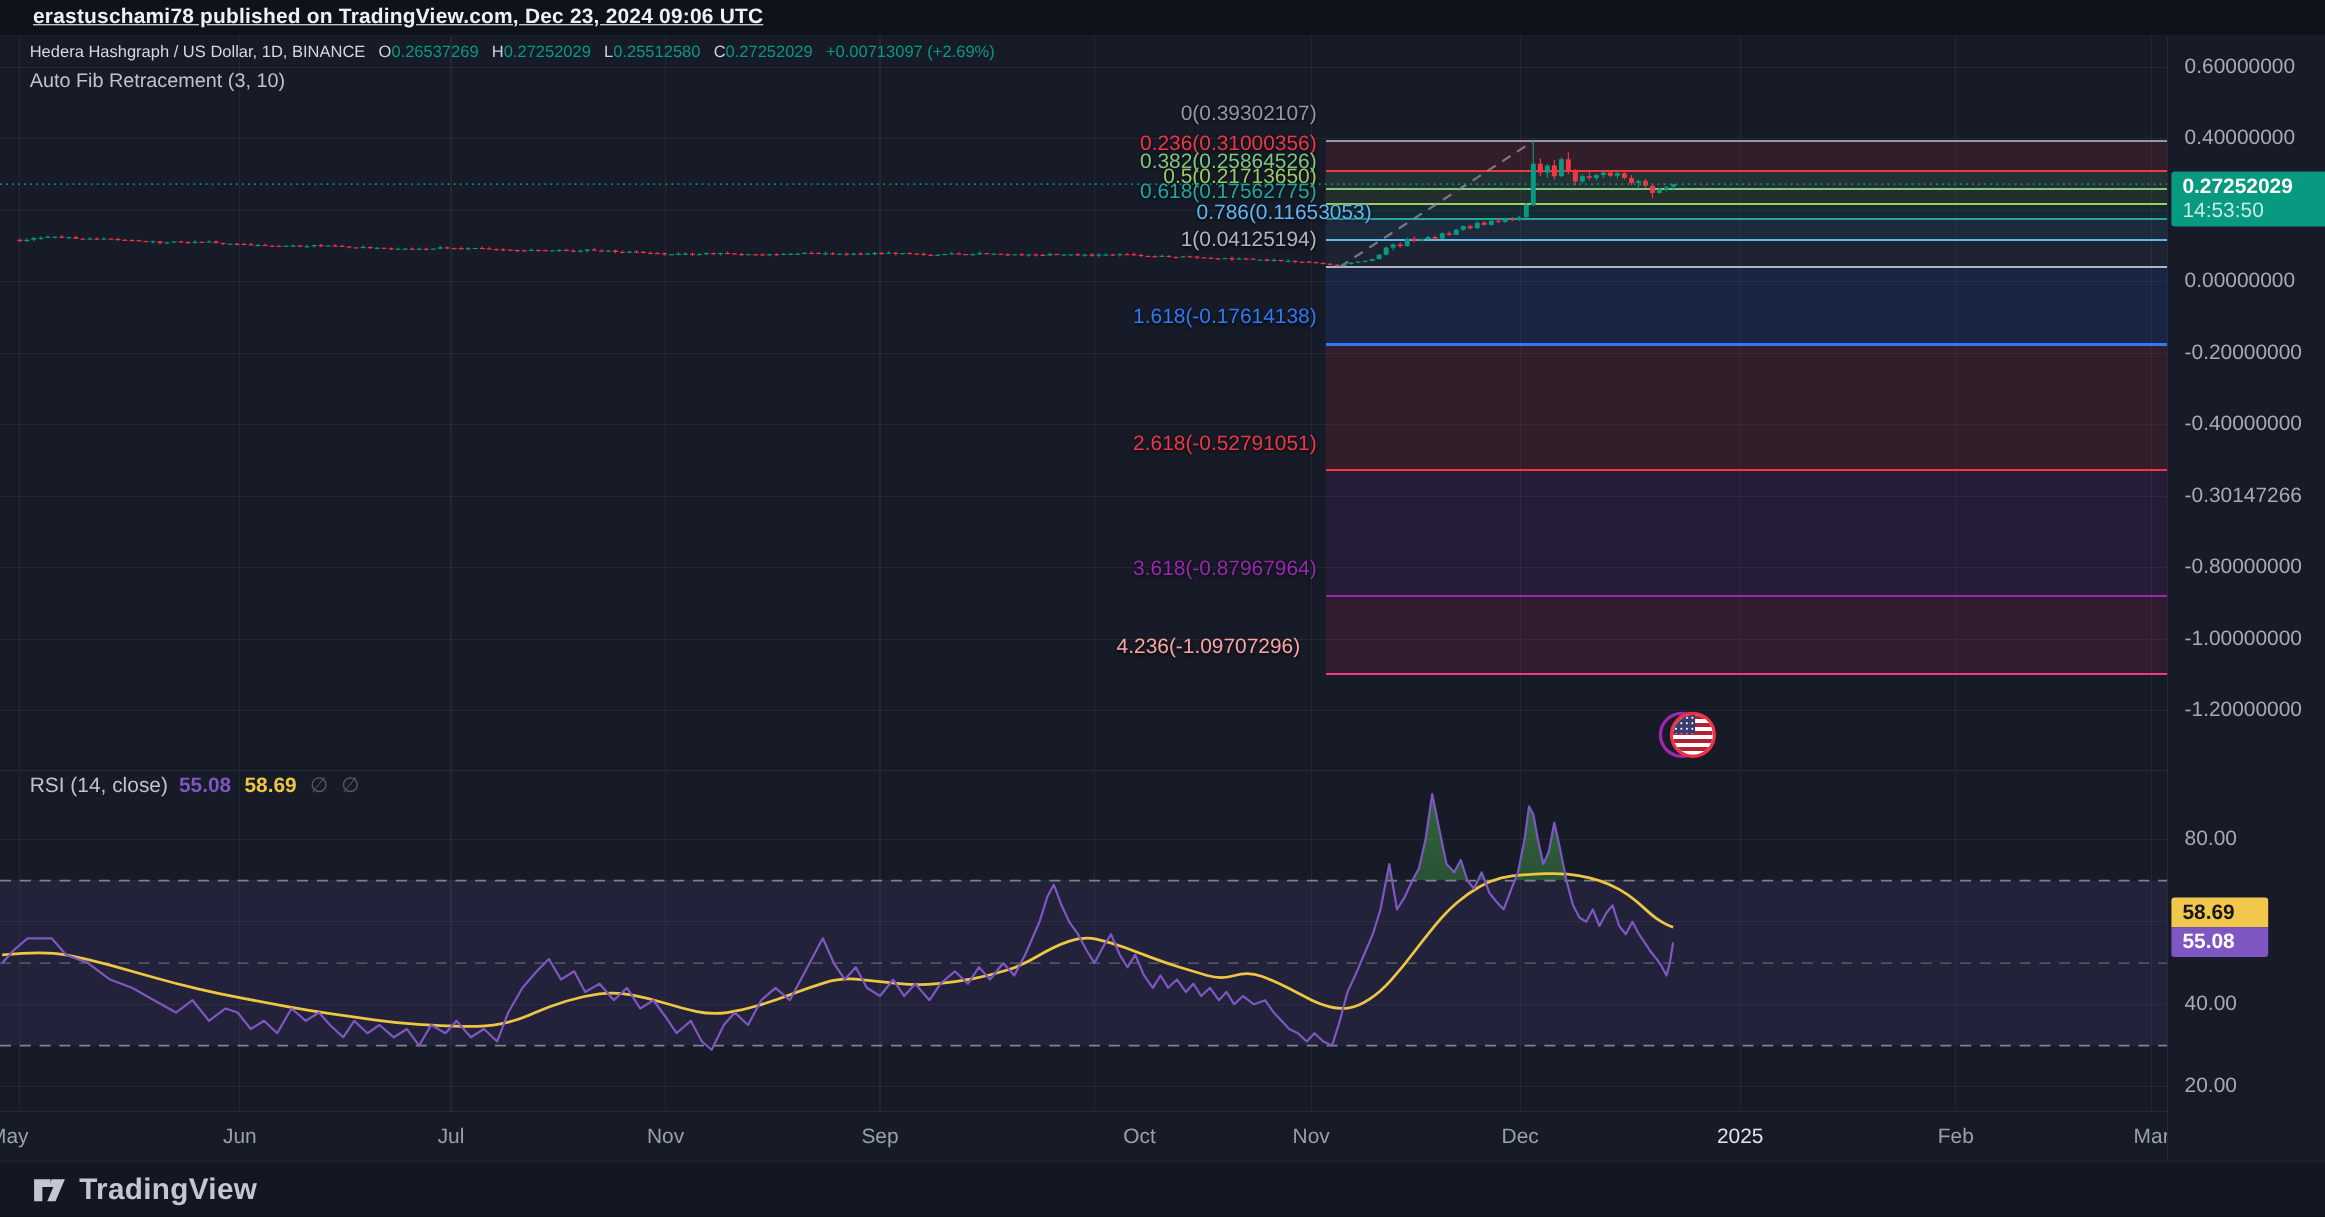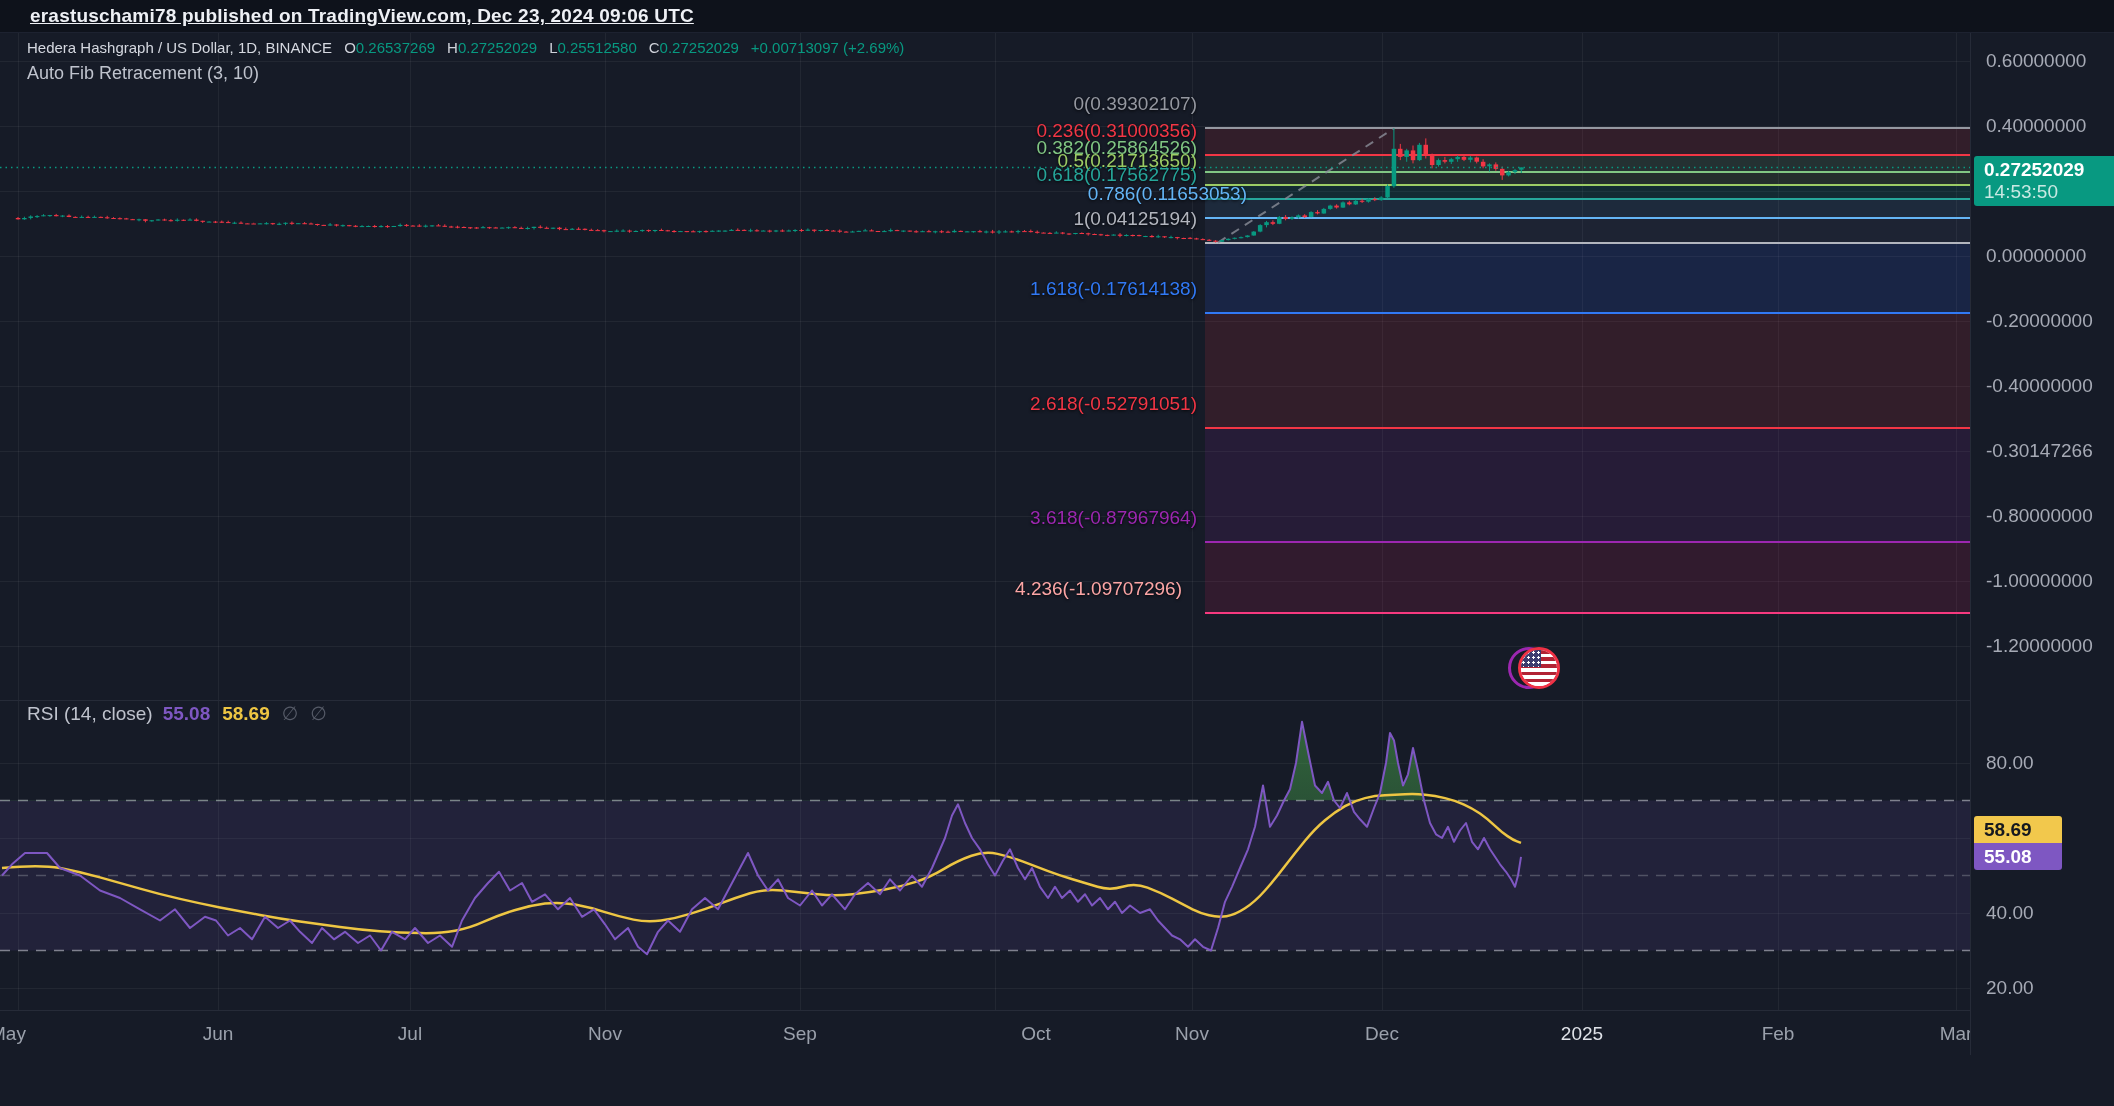--- a/index.html
+++ b/index.html
@@ -689,14 +689,23 @@
       <div class="month-label" style="left: 605px;">Nov</div>
       <div class="month-label" style="left: 800px;">Sep</div>
       <div class="month-label" style="left: 995px; margin-left: 41px;">Oct</div>
       <div class="month-label" style="left: 1192px;">Nov</div>
       <div class="month-label" style="left: 1382px;">Dec</div>
       <div class="month-label bright" style="left: 1582px;">2025</div>
       <div class="month-label" style="left: 1778px;">Feb</div>
       <div class="month-label" style="left: 1956px;">Mar</div>
     </div>
 
+  <div class="bottombar">
+    <span class="tvlogo">
+      <svg width="34" height="34" viewBox="0 0 34 34">
+        <path d="M3 8 h15 v7 h-7.5 v13 h-7.5 z" fill="#c3c7d1"></path>
+        <path d="M19 8 h12 l-8.5 20 h-7.5 l5.5 -13 h-4 z" fill="#c3c7d1"></path>
+      </svg>
+    </span>
+    <span class="brandtext">TradingView</span>
+  </div>
 
 </div>
 
 </body></html>

